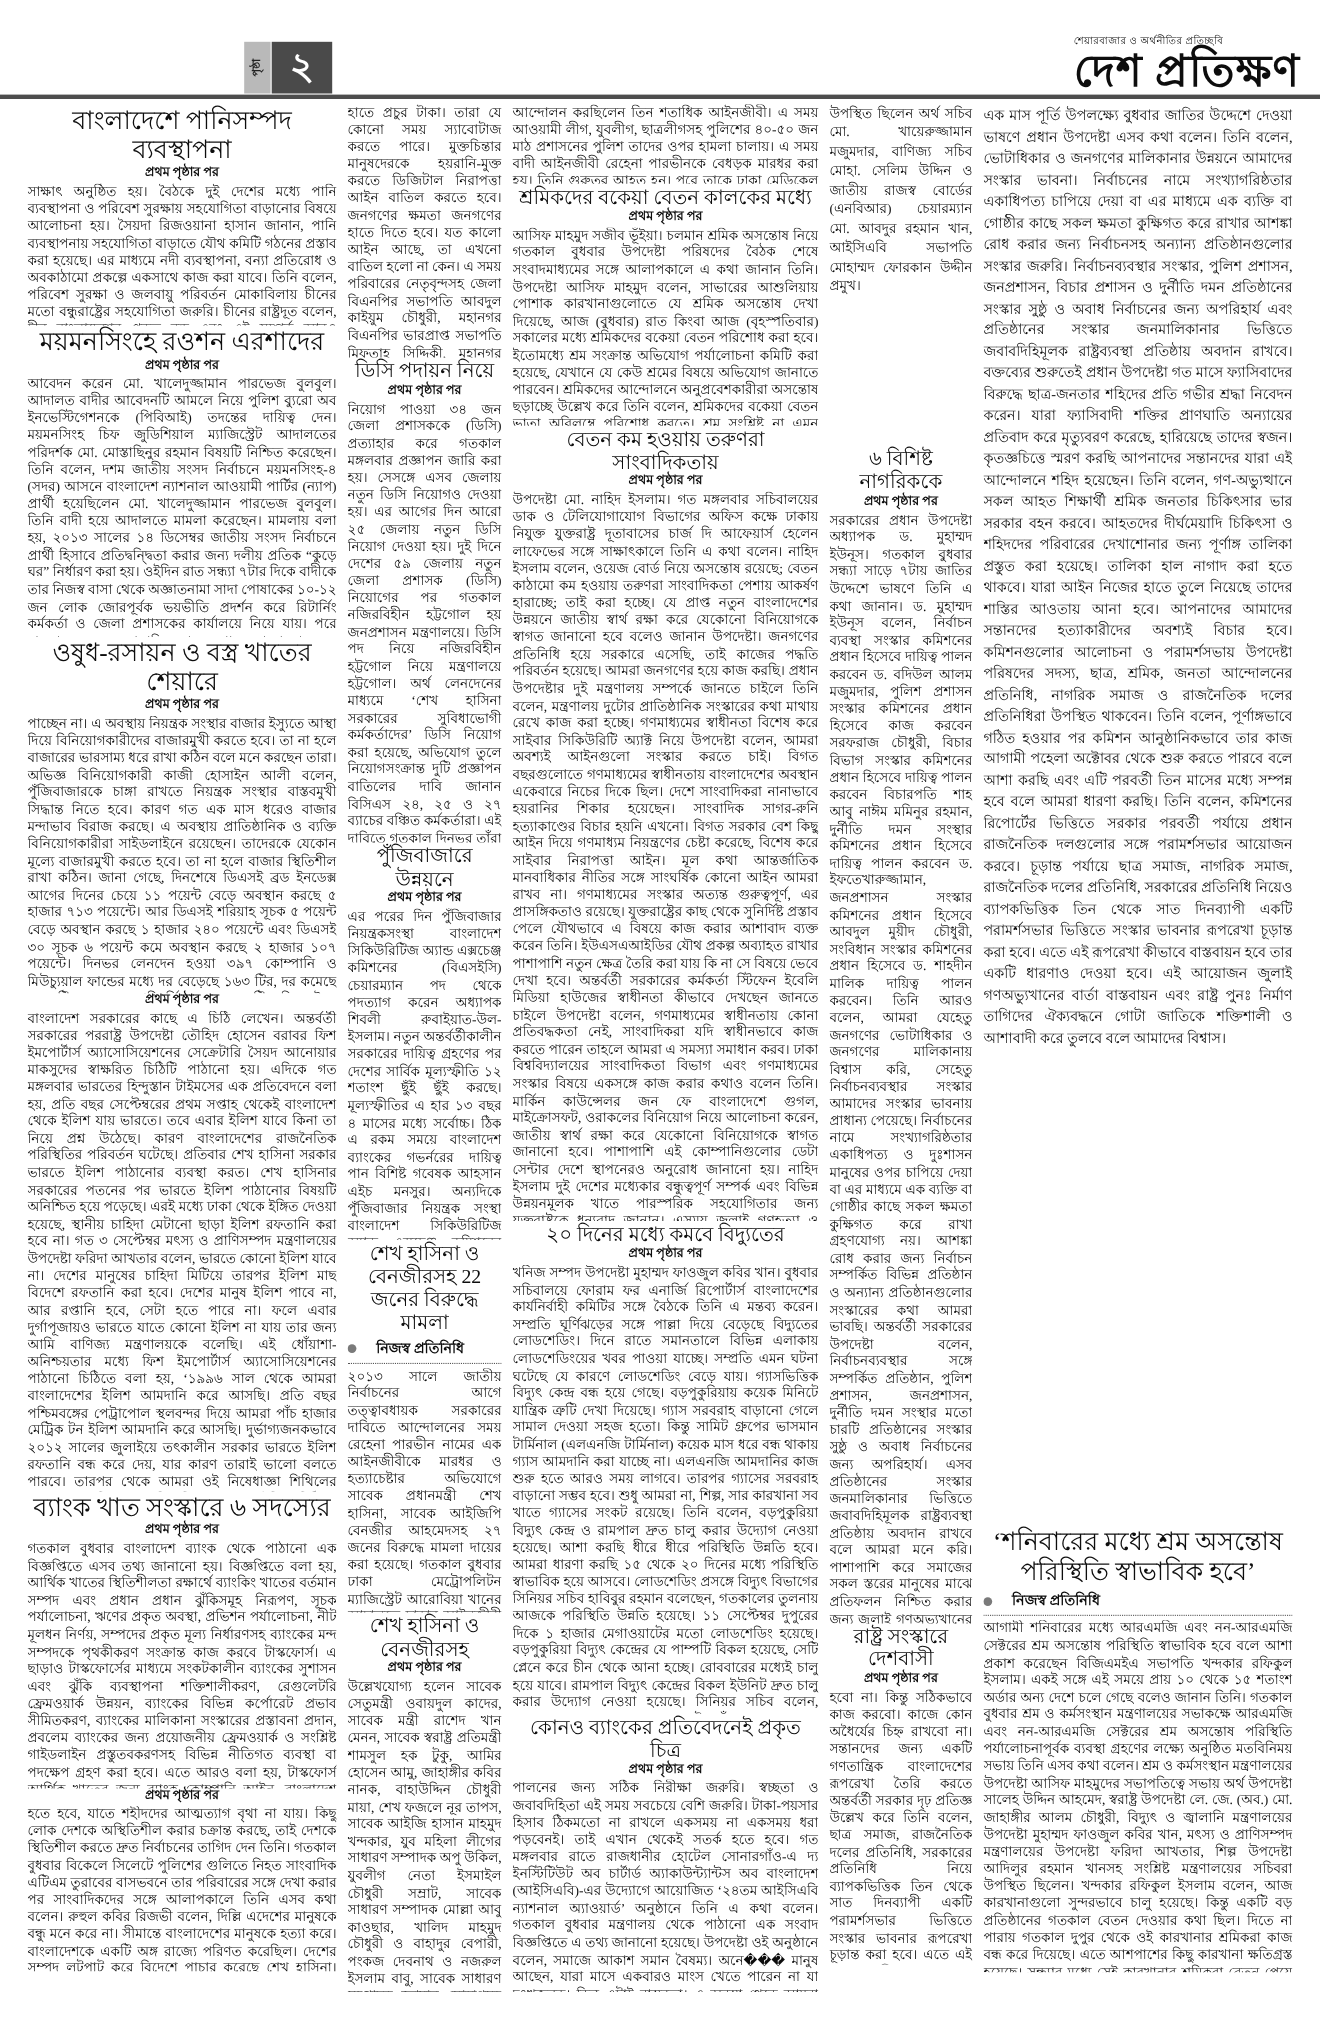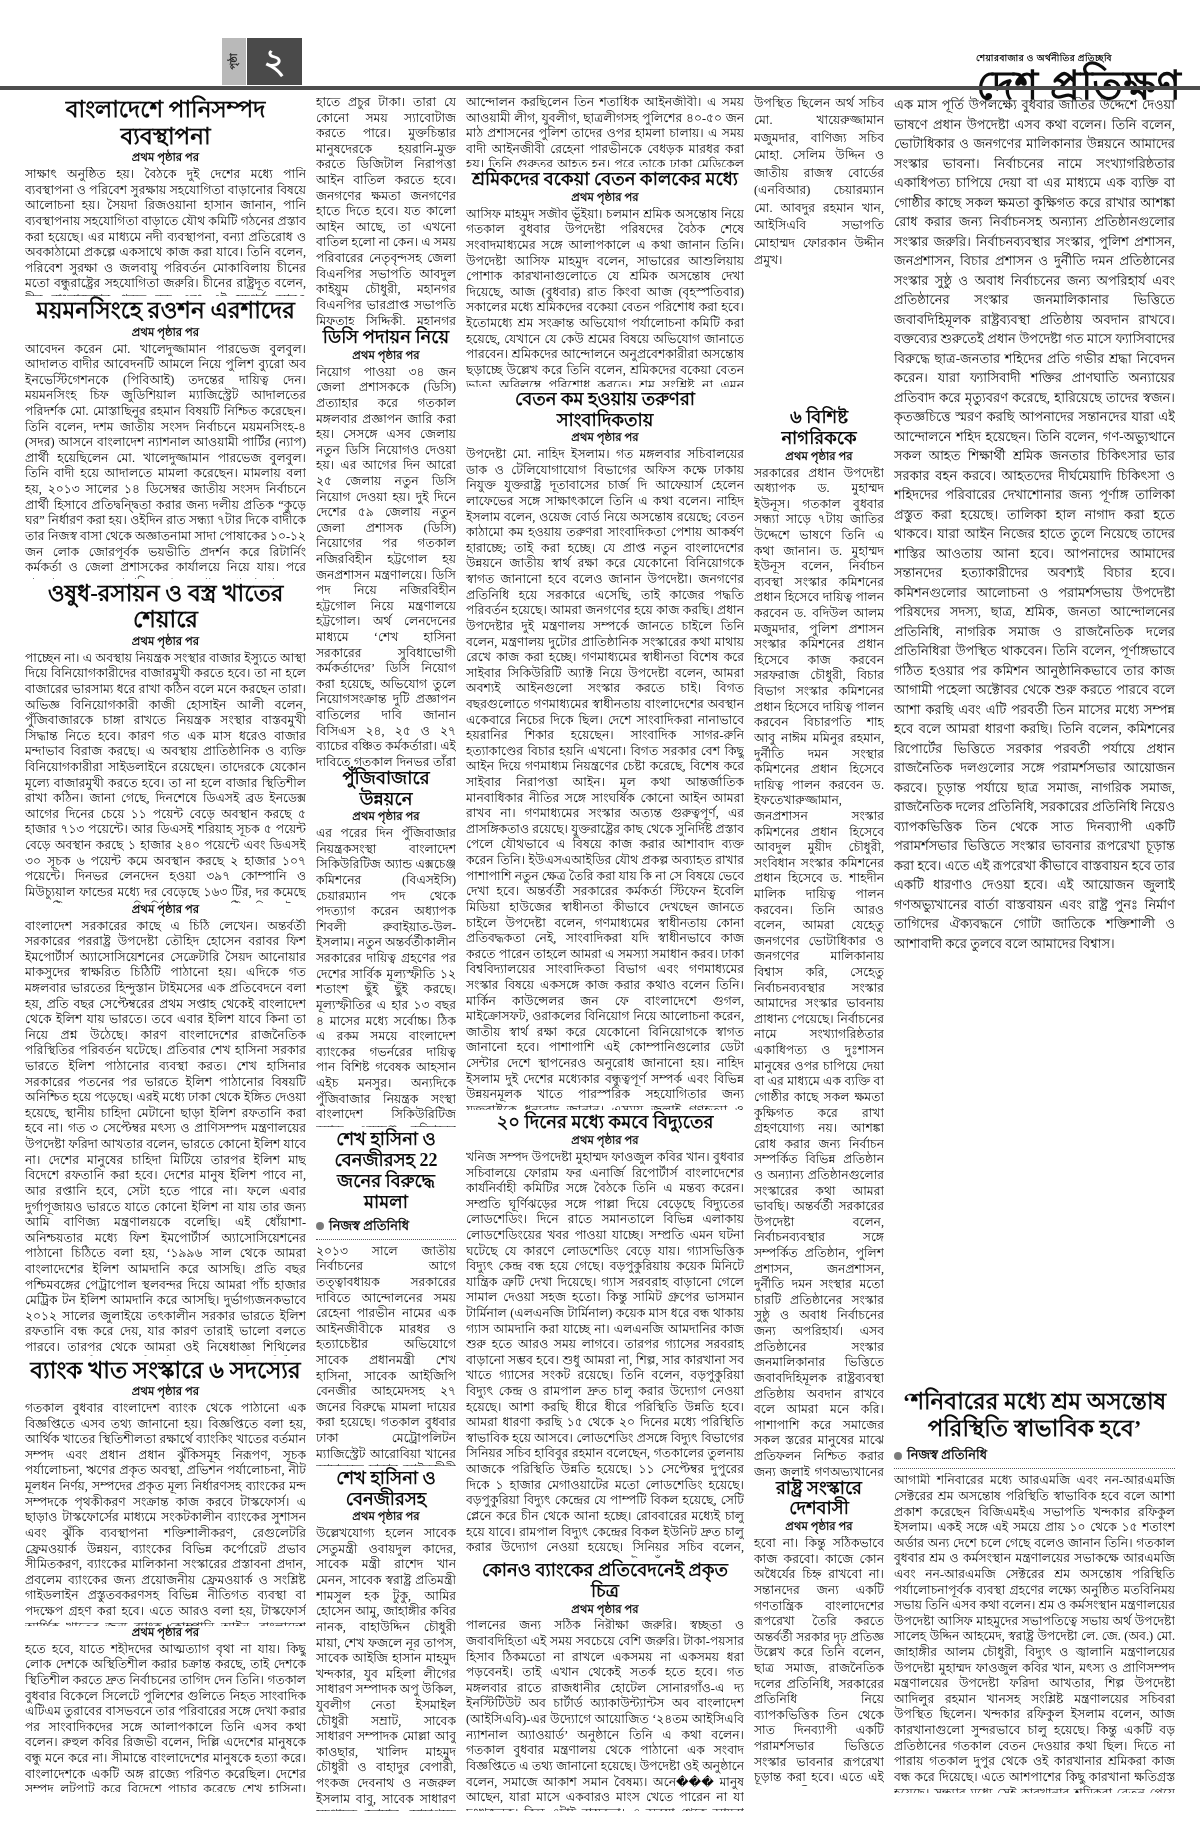--- a/index.html
+++ b/index.html
@@ -11,39 +11,39 @@
   .hdr-day{font-weight:bold;font-size:16px;border-bottom:1px solid #333;padding-bottom:1px;}
   .hdr-dline{font-size:10.5px;padding-top:2px;}
   .pg-word-box{position:absolute;left:222px;top:38px;width:24px;height:47px;background:#b9b9b9;
         display:flex;align-items:center;justify-content:center;}
   .pg-word{transform:rotate(-90deg);font-size:10px;font-weight:bold;color:#222;white-space:nowrap;}
   .pg-num-box{position:absolute;left:247px;top:38px;width:55px;height:47px;background:#4a4a4a;
         display:flex;align-items:center;justify-content:center;}
   .pg-num{color:#fff;font-size:34px;font-weight:bold;line-height:1;}
   .sec-title{position:absolute;left:315px;top:44px;font-size:30px;font-weight:bold;letter-spacing:.5px;}
   .masthead{position:absolute;right:18px;top:30px;text-align:right;}
-  .m-tag{font-size:9px;font-weight:bold;letter-spacing:.5px;margin-right:70px;margin-top:21px;}
+  .m-tag{font-size:9px;font-weight:normal;letter-spacing:.5px;margin-right:70px;}
   .m-name{font-size:40px;font-weight:bold;line-height:1;letter-spacing:1px;}
   .hdr-rule{position:absolute;left:0;top:86px;width:1200px;height:4px;background:#4d4d4d;}
   
   .strip{position:absolute;top:95px;height:1716px;overflow:hidden;}
   #strip-a{left:25px;width:281px;}
   #strip-b{left:316px;width:140px;}
   #strip-c{left:466px;width:278px;}
   #strip-d{left:754px;width:130px;}
   #strip-e{left:894px;width:281px;}
-  .art-head{font-weight:bold;text-align:center;line-height:1.16;margin:2px 0 1px;}
+  .art-head{font-weight:normal;text-align:center;line-height:1.16;margin:2px 0 1px;}
   .h-xl{font-size:23px;}
   .h-l{font-size:18px;}
   .h-m{font-size:18px;}
   .kicker{text-align:center;font-size:11.5px;font-weight:bold;line-height:1.2;margin-bottom:2px;}
   .body-txt{font-size:12.3px;line-height:1.27;text-align:justify;overflow:hidden;}
   .lh15{line-height:1.5;font-size:13px;}
   .lh14{line-height:1.42;}
-  .byline{display:flex;align-items:center;gap:5px;font-weight:bold;font-size:13px;margin:3px 0 1px;}
+  .byline{display:flex;align-items:center;gap:18px;font-weight:bold;font-size:13px;margin:3px 0 1px;}
   .b-dot{width:8px;height:8px;border-radius:50%;background:#7a7a7a;flex:0 0 auto;}
   .byline-rule{border-top:1px dotted #555;margin:2px 0 4px;}
 </style>
 </head>
 <body>
 
 <div class="page">
 
   <div class="hdr">
     <div class="pg-word-box">

